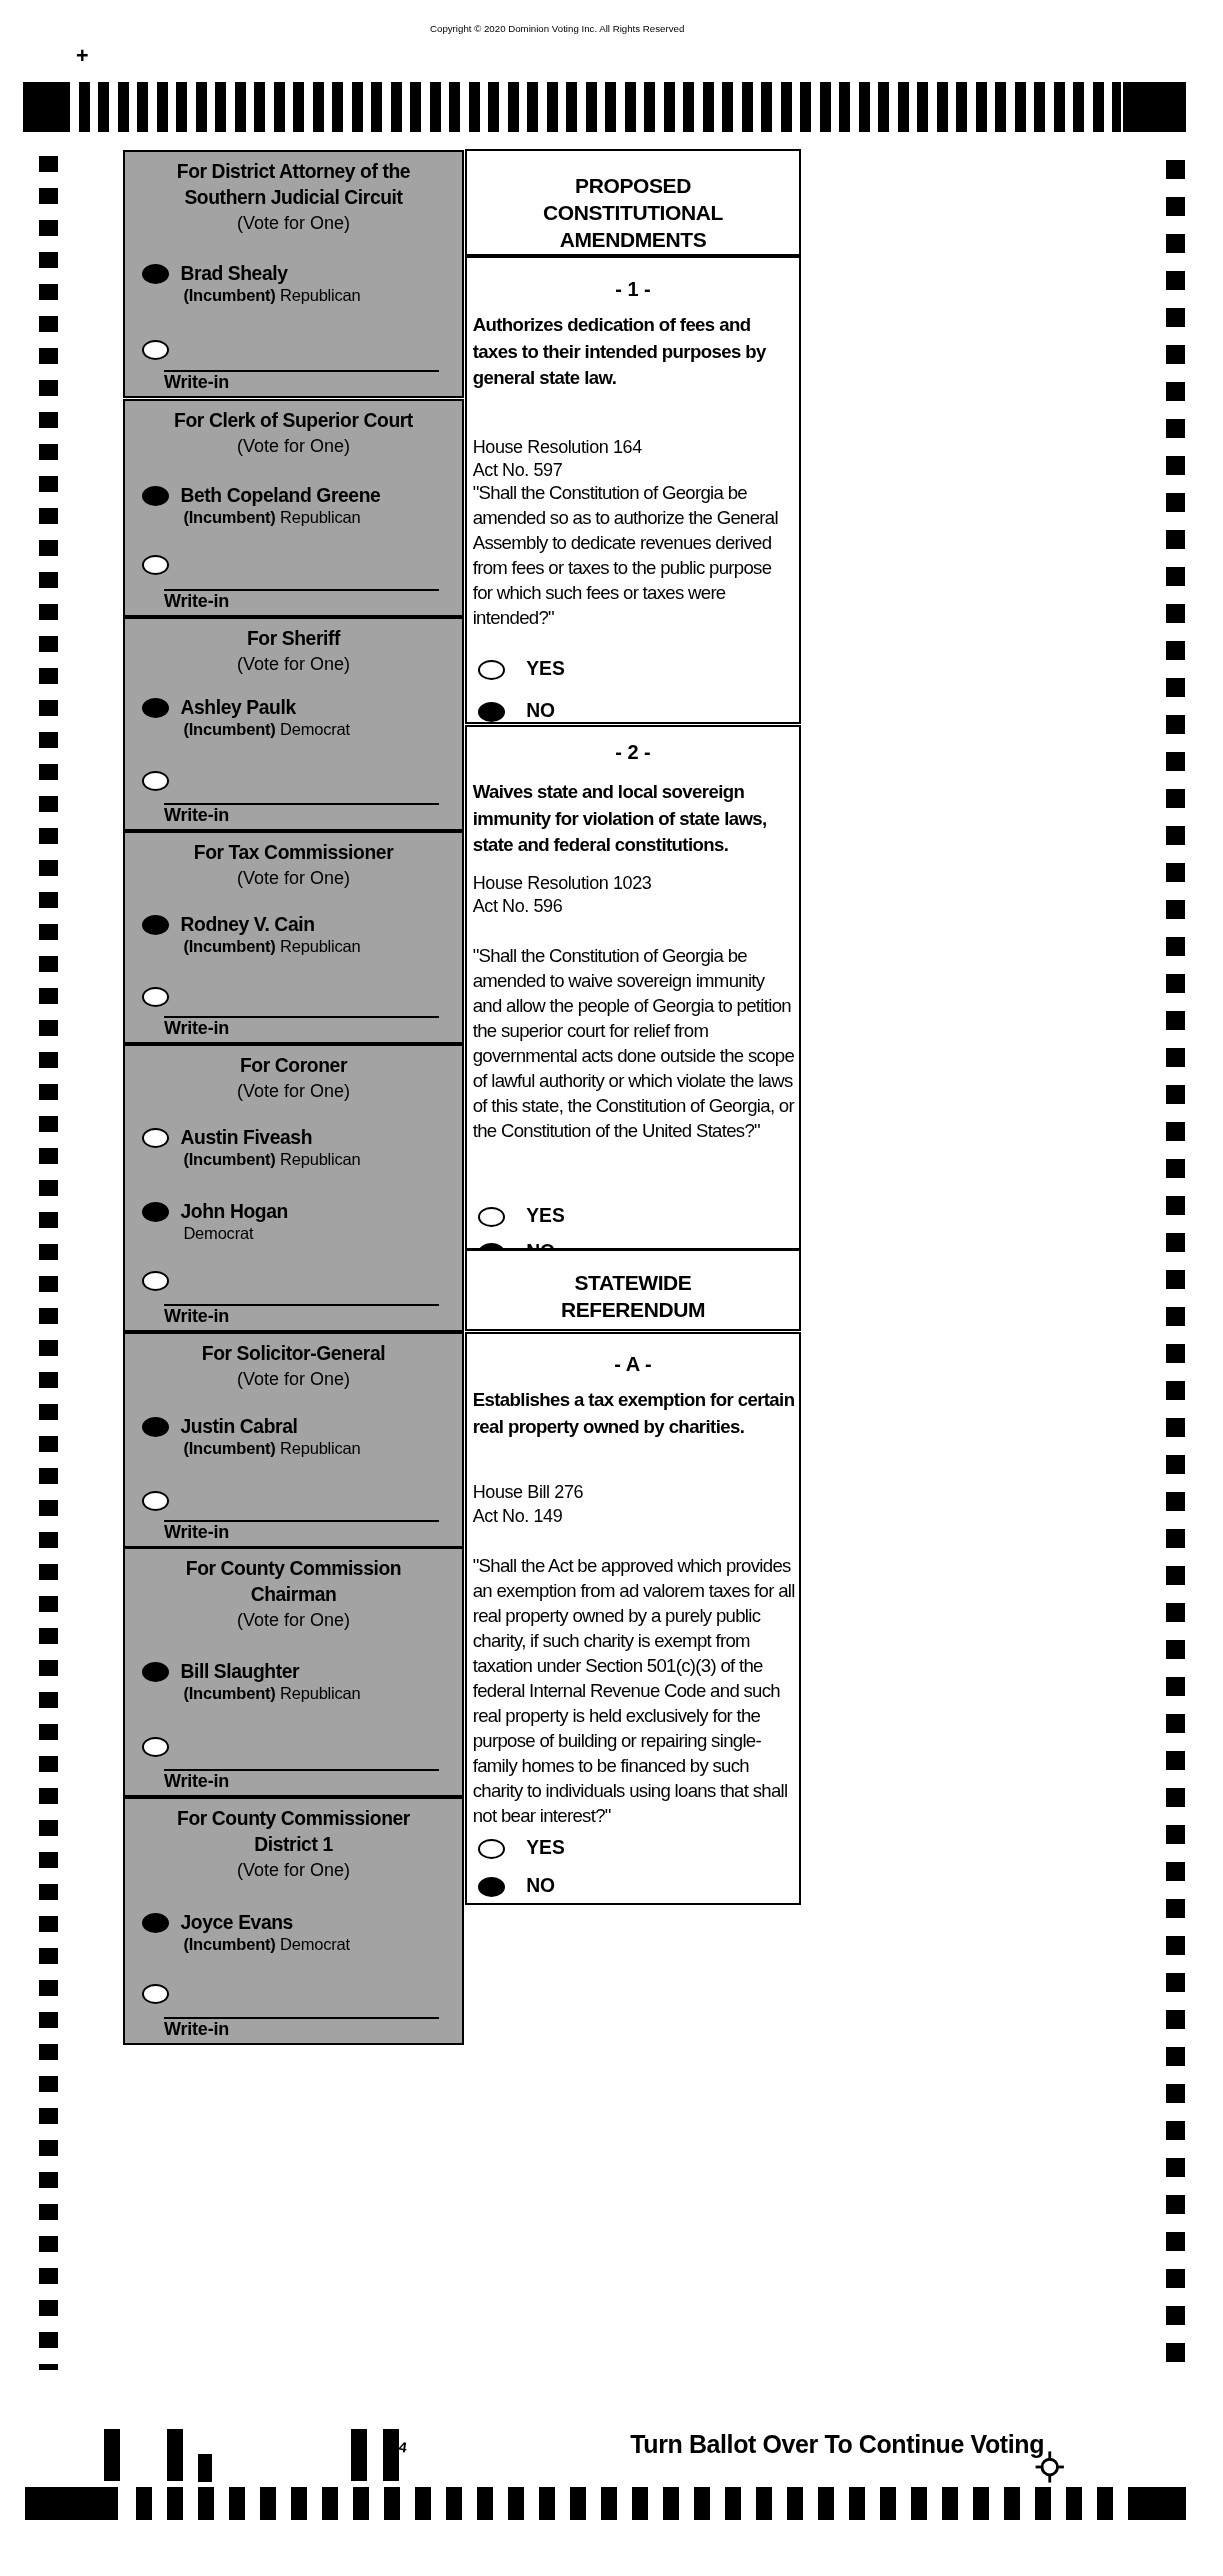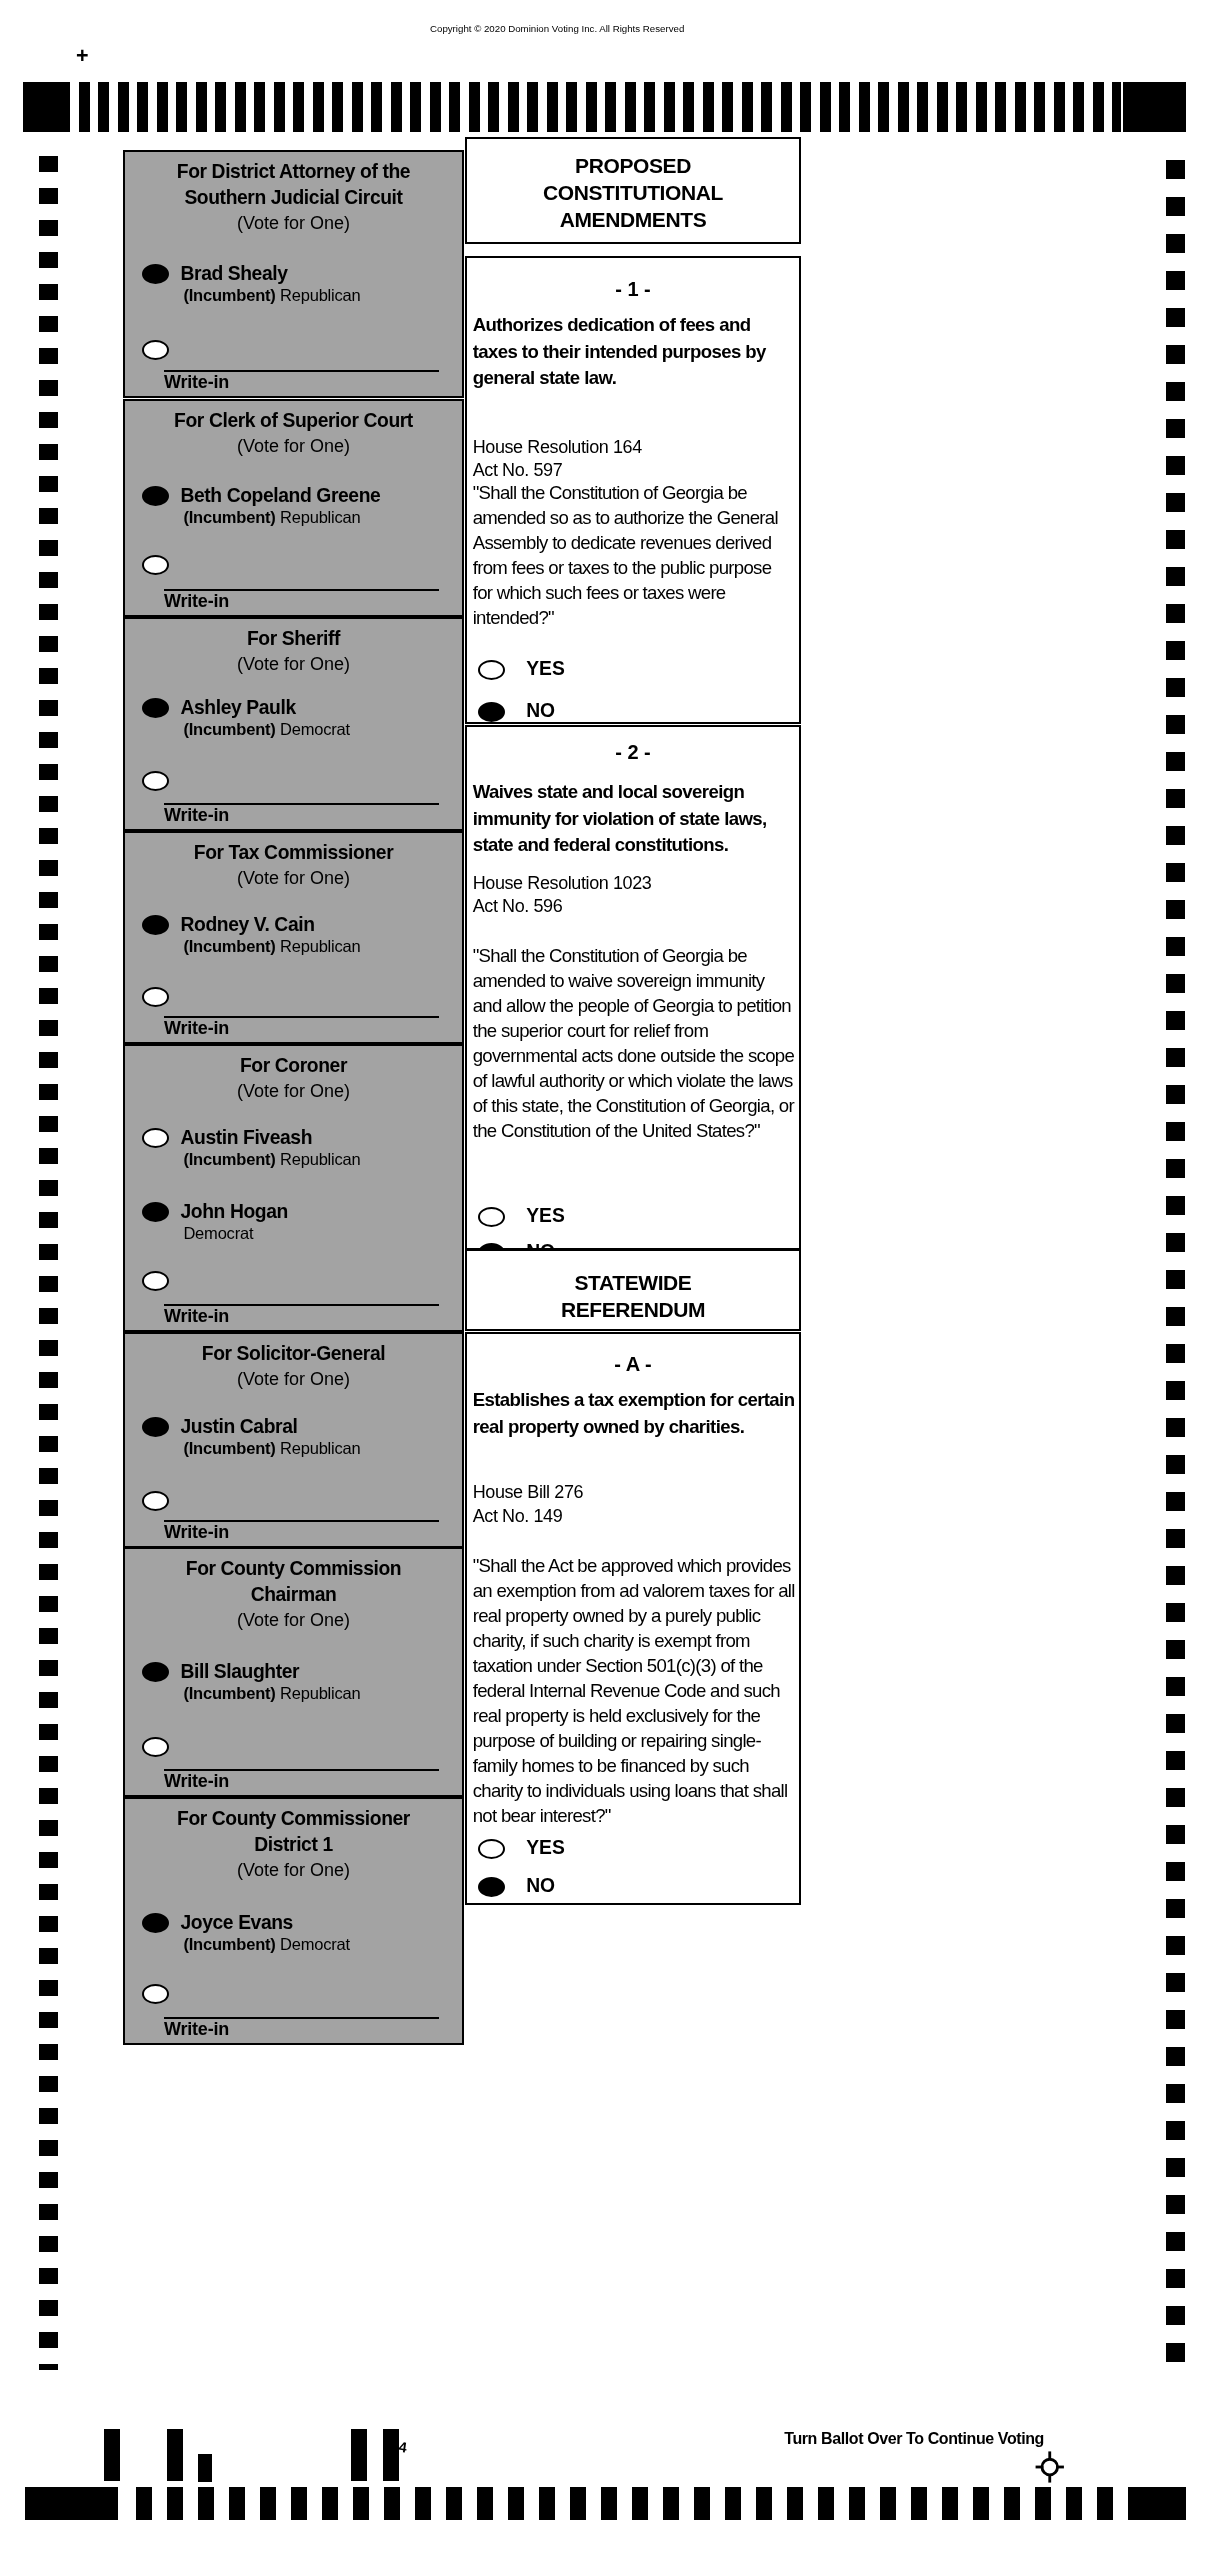--- a/index.html
+++ b/index.html
@@ -38,21 +38,21 @@
   .mbox{position:absolute;left:465px;width:336px;border:2.1px solid #000;box-sizing:border-box;background:#fff;}
   .mhead{text-align:center;font-weight:bold;font-size:21px;line-height:27px;letter-spacing:-0.4px;white-space:pre-line;}
   .mnum{position:absolute;left:5.7px;right:5.7px;text-align:center;font-weight:bold;font-size:20px;}
   .msummary{position:absolute;left:5.7px;right:4.3px;font-weight:bold;font-size:18.6px;line-height:26.5px;letter-spacing:-0.6px;}
   .mauth{position:absolute;left:5.7px;right:5.7px;font-size:18px;line-height:23.6px;letter-spacing:-0.4px;}
   .mquestion{position:absolute;left:5.7px;right:4.3px;font-size:18.6px;line-height:25px;letter-spacing:-0.7px;}
   .choice{position:absolute;left:10.7px;display:flex;gap:21.5px;align-items:center;}
   .chlabel{font-weight:bold;font-size:19.3px;}
 
   
-  .turnover{position:absolute;right:180px;top:2430px;font-weight:bold;font-size:16px;
+  .turnover{position:absolute;right:180px;top:2430px;font-weight:bold;font-size:25px;
             letter-spacing:-0.4px;white-space:nowrap;}
   .mark4{position:absolute;left:399px;top:2439px;font-size:14.3px;font-weight:bold;transform:rotate(8deg);}
   .crosshair{position:absolute;left:1034px;top:2450px;}
 </style>
 </head>
 <body>
 
 <div class="page">
 
   <div class="copyright">Copyright © 2020 Dominion Voting Inc. All Rights Reserved</div>
@@ -210,21 +210,21 @@
       </span>
     </div>
     <div class="cand" style="top:183px">
       <span class="bubble"></span>
     </div>
     <div class="writein">
       <span class="wlabel">Write-in</span>
     </div>
   </section>
 
-  <section class="mbox" style="top:137px;height:107px;padding-top:13px">
+  <section class="mbox" style="top:149px;height:107px;padding-top:21px">
     <div class="mhead">PROPOSED
 CONSTITUTIONAL
 AMENDMENTS</div>
   </section>
 
   <section class="mbox" style="top:256px;height:468px">
     <div class="mnum" style="top:20px">- 1 -</div>
     <div class="msummary" style="top:54px">Authorizes dedication of fees and taxes to their intended purposes by general state law.</div>
     <div class="mauth" style="top:178px">House Resolution 164</div>
     <div class="mauth" style="top:201px">Act No. 597</div>

